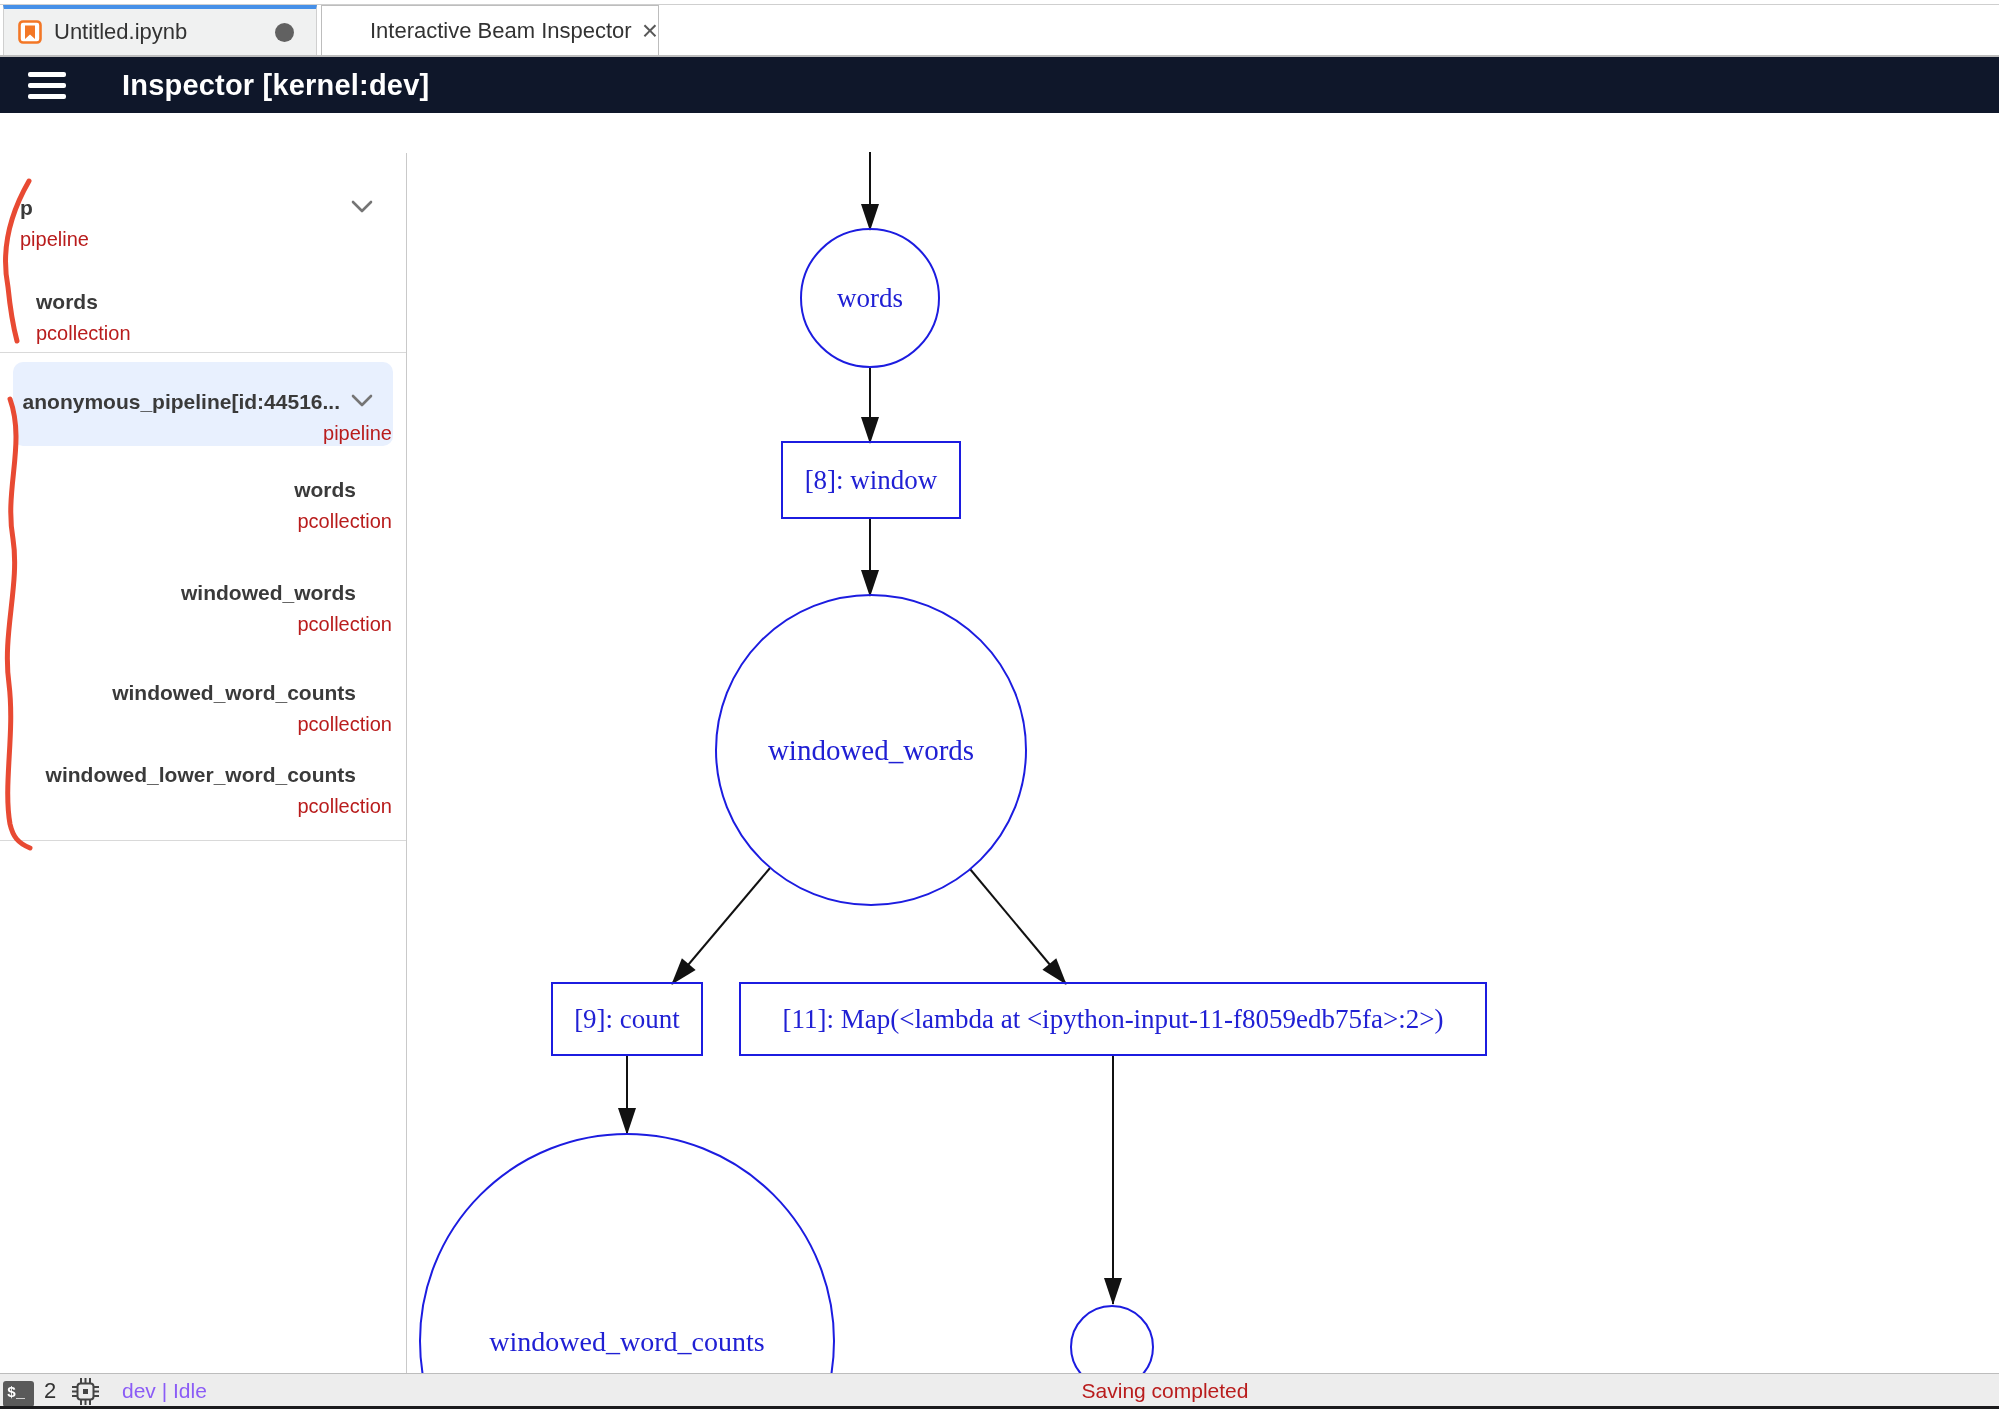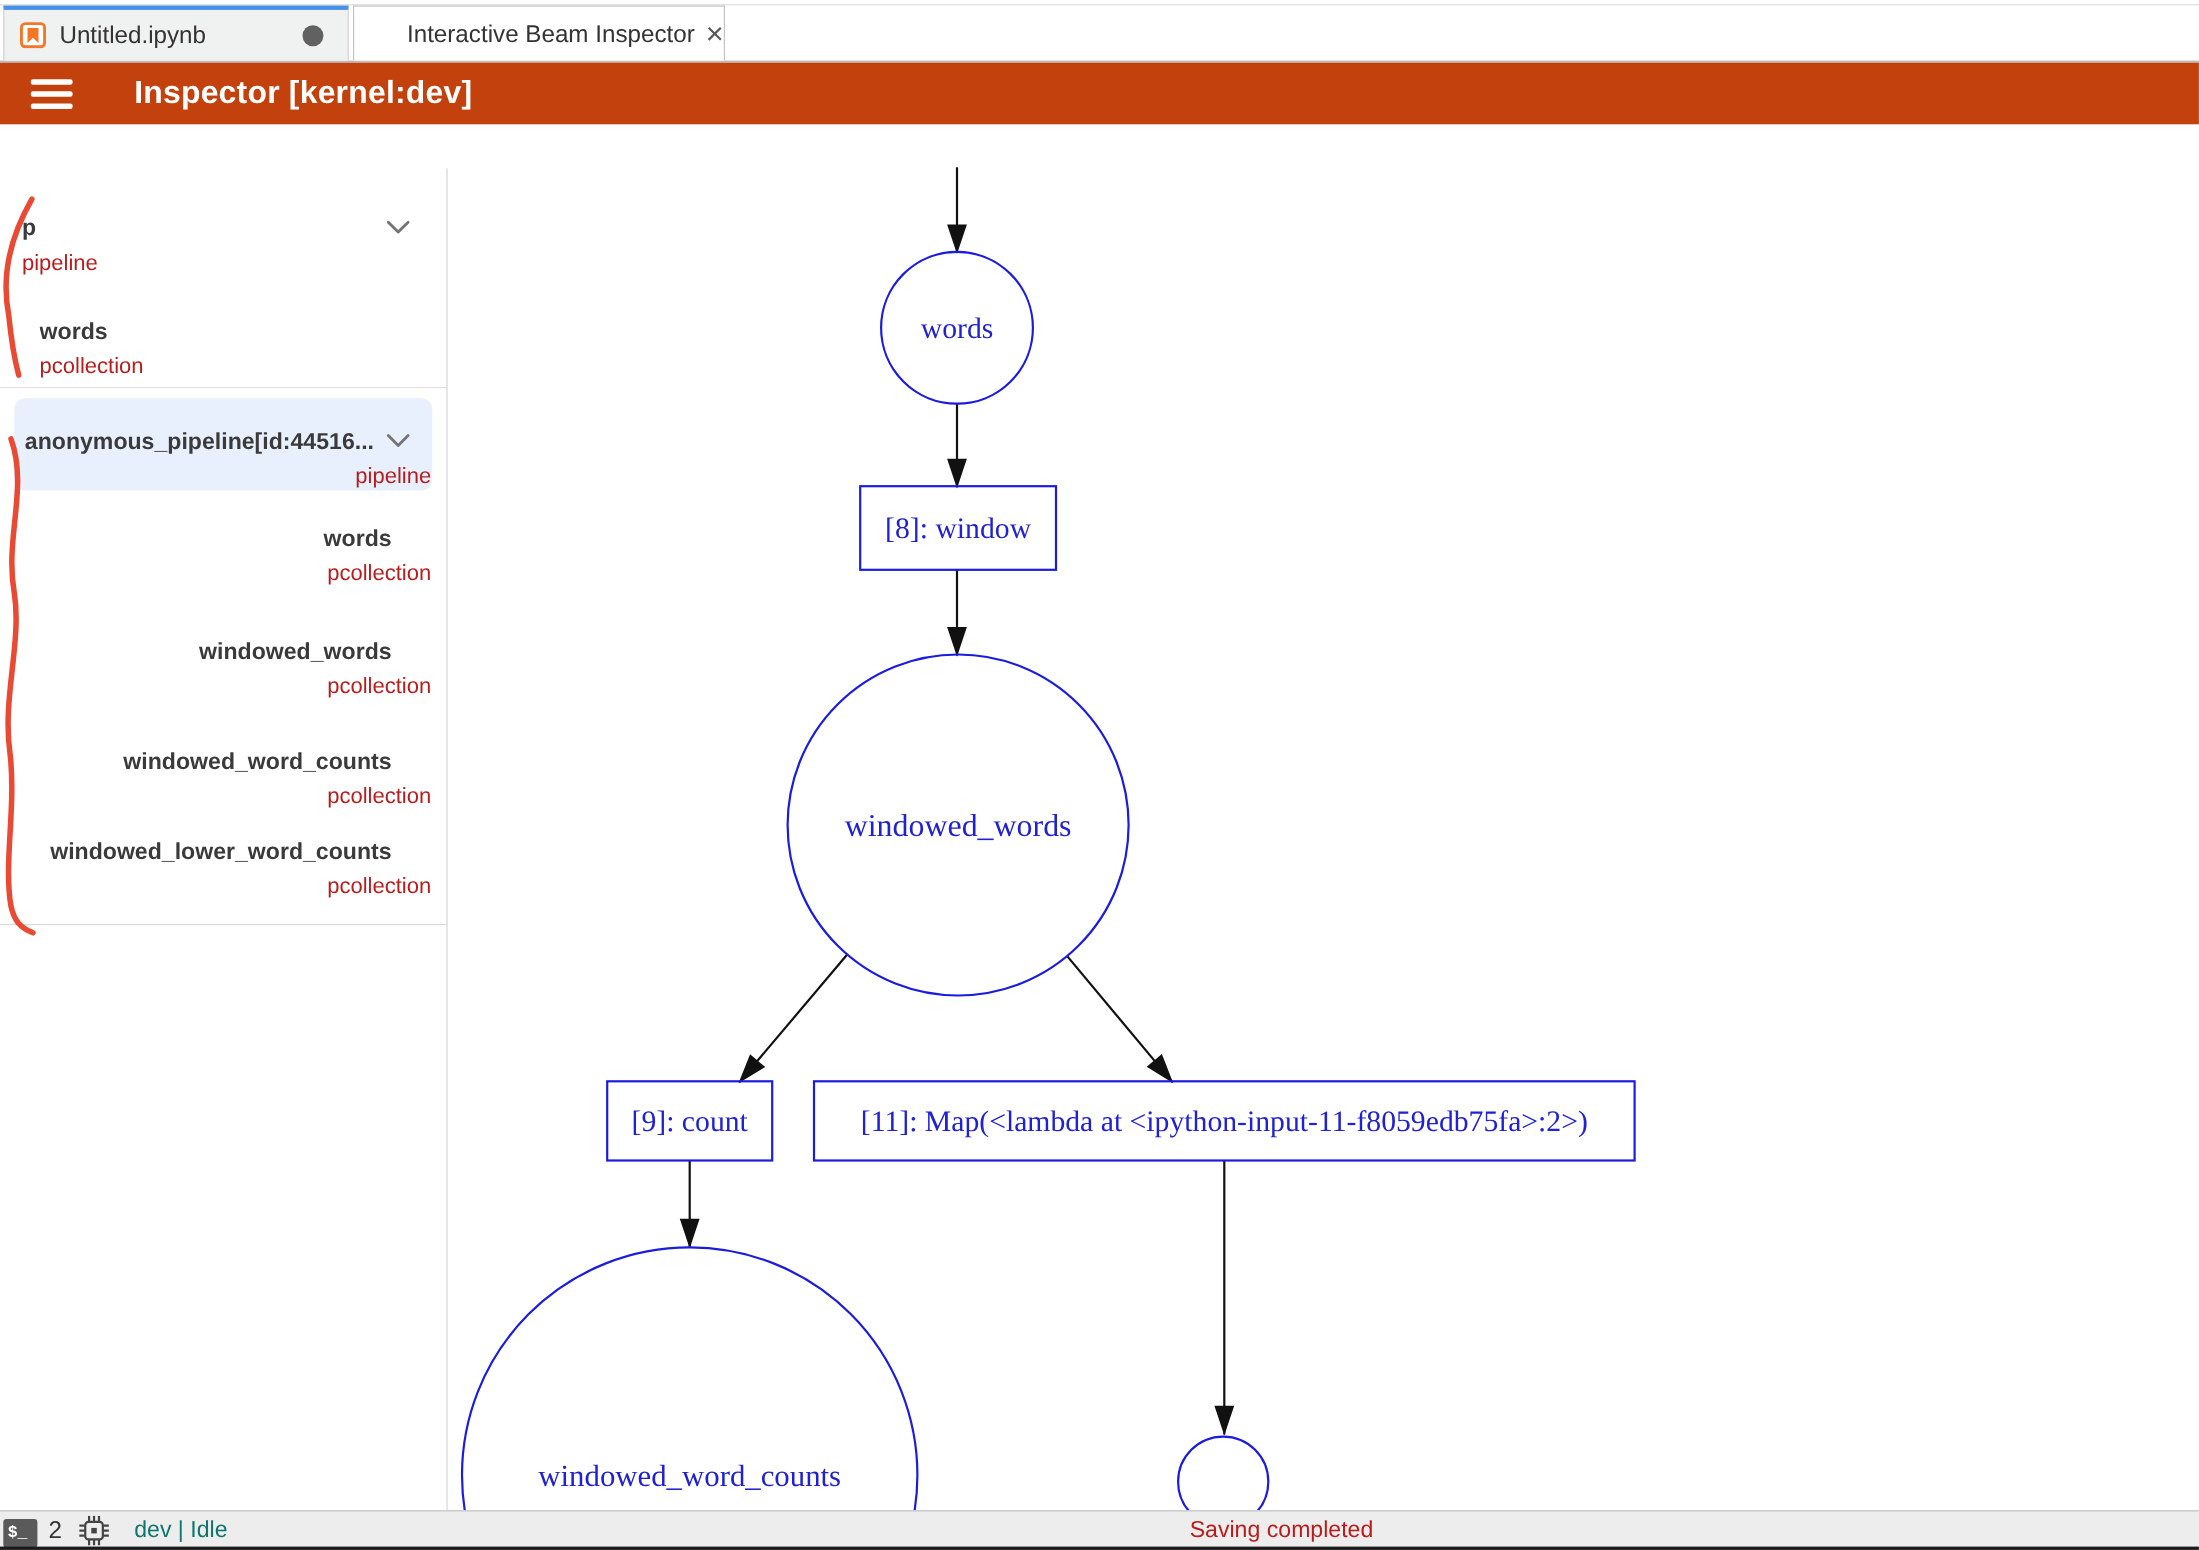--- a/index.html
+++ b/index.html
@@ -12,21 +12,21 @@
   .tab{height:100%;display:flex;align-items:center;box-sizing:border-box;font-size:22px;color:#333;}
   .tab-notebook{margin-left:3px;width:314px;background:#f0f1f1;border-top:4px solid #4690e8;
                 border-left:1px solid #cfcfcf;border-right:1px solid #cfcfcf;padding:0 14px;}
   .tab-inspector{width:338px;margin-left:4px;background:#fff;border:1px solid #bdbdbd;border-bottom:none;
                  justify-content:flex-end;gap:8px;}
   .tab-label{white-space:nowrap;}
   .nb-icon{width:24px;height:24px;margin-right:12px;flex:0 0 auto;}
   .dirty-dot{width:19px;height:19px;border-radius:50%;background:#616161;margin-left:auto;margin-right:8px;}
   .close{font-size:28px;color:#595959;line-height:1;margin-left:2px;}
   
-  .appbar{position:absolute;top:57px;left:0;width:100%;height:56px;background:#c2410c;
+  .appbar{position:absolute;top:57px;left:0;width:100%;height:56px;background:#0f172a;
           display:flex;align-items:center;}
   .hamburger{width:38px;margin-left:28px;display:flex;flex-direction:column;gap:6px;cursor:pointer;}
   .hamburger i{display:block;height:5px;background:#fff;border-radius:2px;}
   .appbar .title{color:#fff;font-size:29px;font-weight:bold;margin-left:56px;letter-spacing:.2px;}
   
   .divider{position:absolute;left:406px;top:153px;width:1px;height:1220px;background:#c9c9c9;}
   .sb-section{position:absolute;left:0;width:406px;background:#fff;border-bottom:1px solid #d9d9d9;box-sizing:border-box;}
   .s1{top:155px;height:198px;}
   .s2{top:353px;height:488px;text-align:right;}
   .sb-item{position:absolute;left:20px;right:14px;}
@@ -46,21 +46,21 @@
   .gedge{stroke:#111;stroke-width:2;}
   
   .statusbar{position:absolute;left:0;top:1373px;width:100%;height:36px;background:#ededed;
              border-top:1px solid #bdbdbd;box-sizing:border-box;}
   .bottomline{position:absolute;left:0;bottom:0;width:100%;height:3px;background:#1b1b1d;}
   .term-badge{position:absolute;left:3px;bottom:2px;width:31px;height:26px;background:#5a5a5a;border-radius:3px;
               color:#fff;font-family:"Liberation Mono","DejaVu Sans Mono",monospace;font-size:15px;
               font-weight:bold;line-height:26px;padding-left:4px;box-sizing:border-box;}
   .term-count{position:absolute;left:44px;top:4px;font-size:22px;color:#333;}
   .chip-icon{position:absolute;left:72px;top:4px;}
-  .kernel-status{position:absolute;left:122px;top:5px;font-size:21px;color:#0f766e;}
+  .kernel-status{position:absolute;left:122px;top:5px;font-size:21px;color:#8b5cf6;}
   .save-msg{position:absolute;left:1165px;top:5px;transform:translateX(-50%);font-size:21px;color:#b91c1c;}
 </style>
 </head>
 <body>
 
 <div class="topline"></div>
 
 <div class="tabbar">
   <div class="tab tab-notebook">
     <svg class="nb-icon" viewBox="0 0 24 24">

